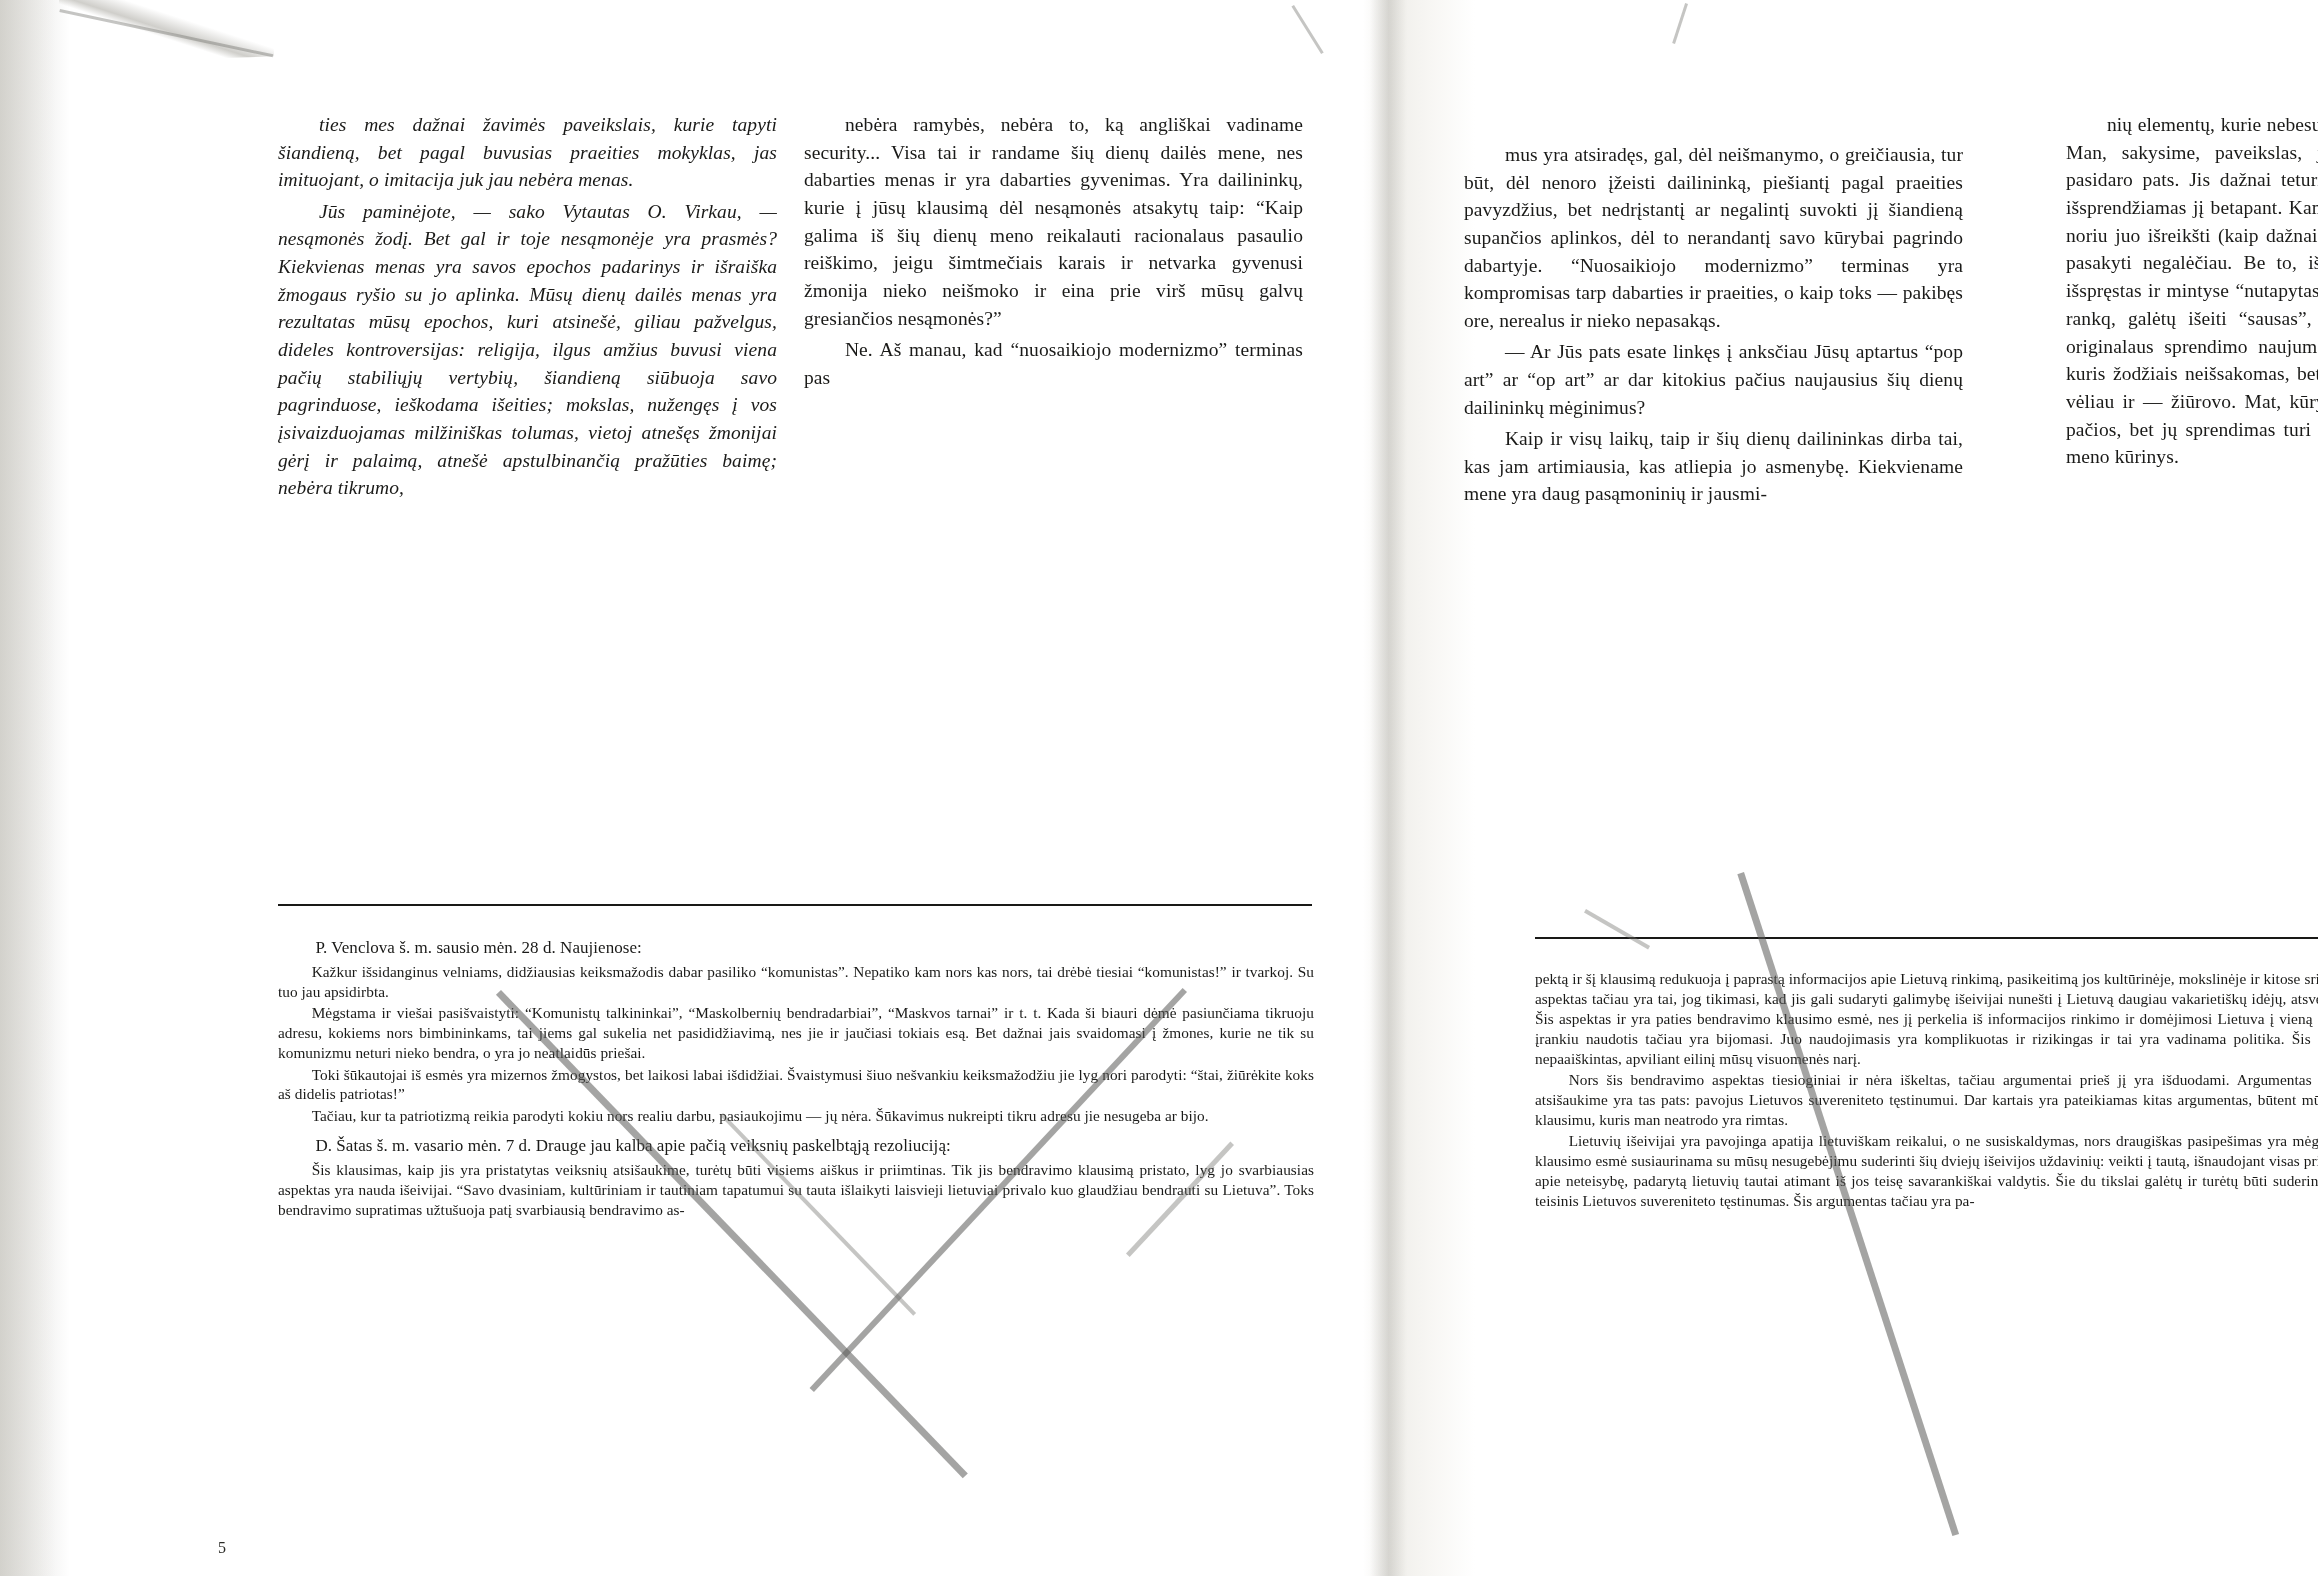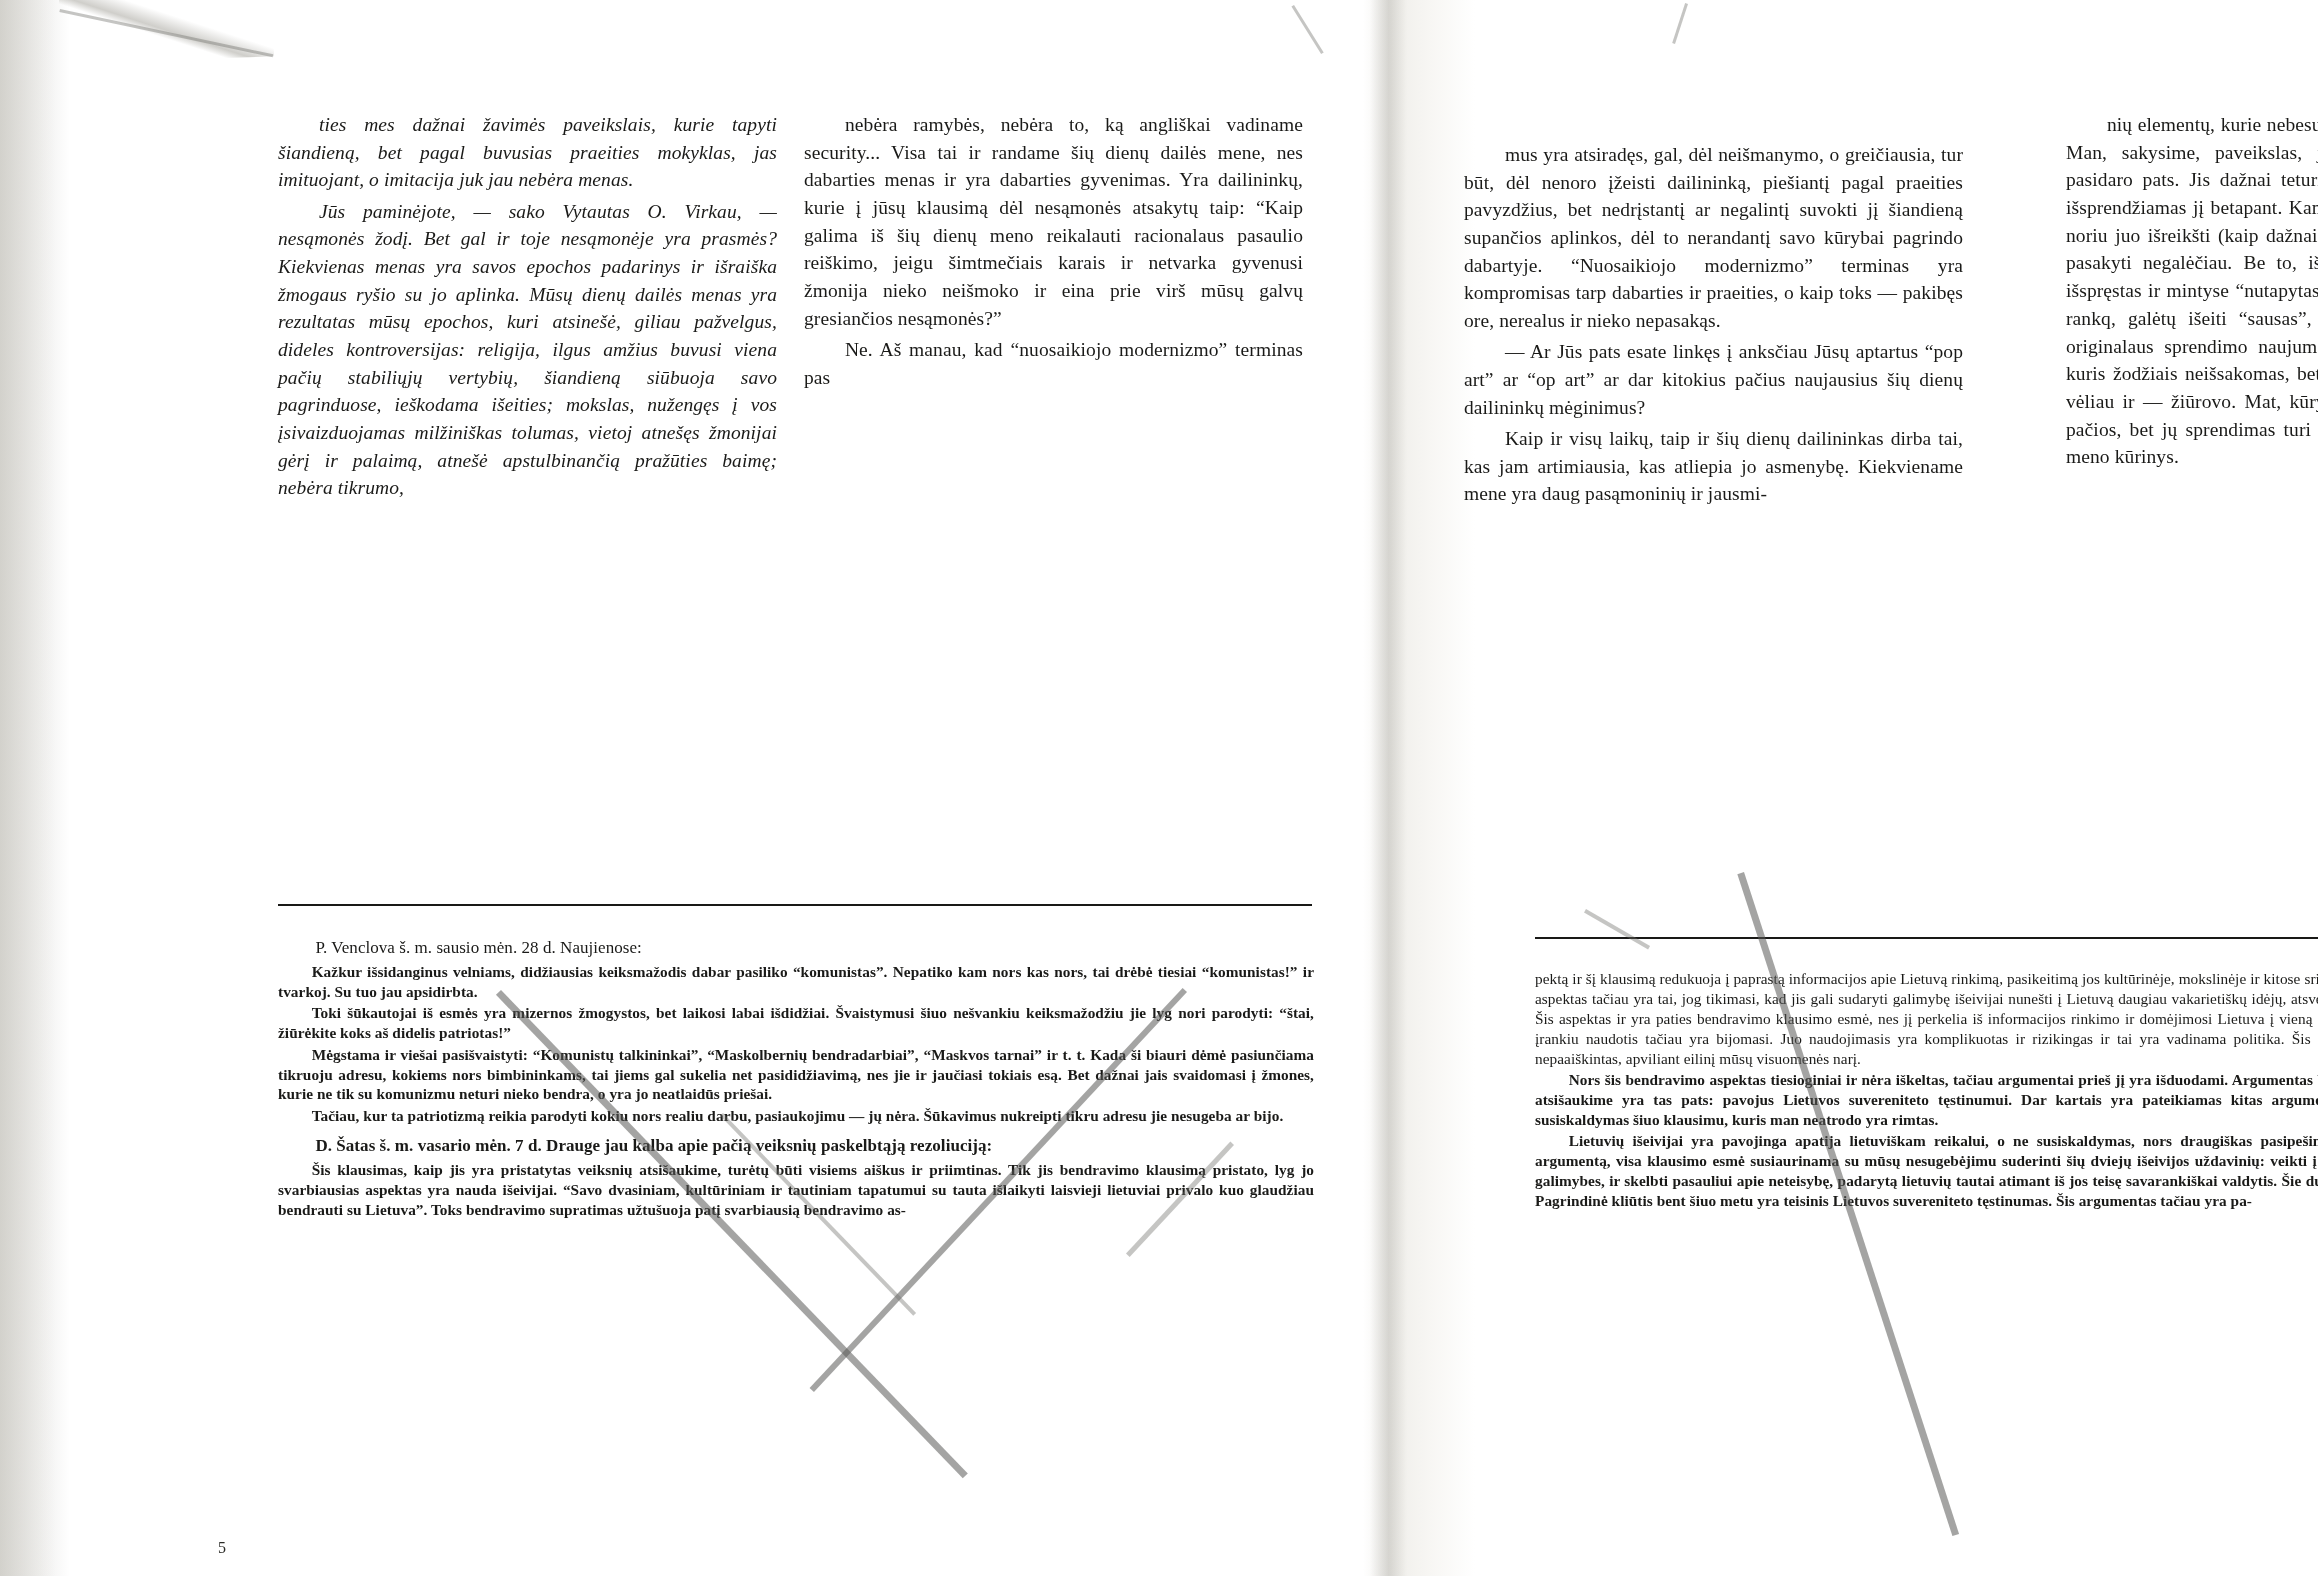--- a/index.html
+++ b/index.html
@@ -82,21 +82,21 @@
 
   
   .bot-col {
     font-size: 15.3px;
     line-height: 1.30;
     letter-spacing: 0.05px;
   }
   #botleft  { position:absolute; left: 278px;  top: 937px; width: 1036px; }
   #botright { position:absolute; left: 1535px; top: 969px; width: 1036px; }
   .bot-col p { text-indent: 2.2em; margin: 0; }
-  .bot-col p + p { margin-top: 0.10em; font-weight: bold; }
+  .bot-col p + p { margin-top: 0.10em; }
   .head-line {
     text-indent: 1.6em;
     font-size: 17px;
     margin-top: 0.55em !important;
     margin-bottom: 0.18em !important;
   }
   .head-line.first { margin-top: 0 !important; }
 
   .pageno {
     position: absolute;
@@ -156,22 +156,22 @@
 <div class="col top-col" id="col4">
   <p>nių elementų, kurie nebesutelpa į racionaliąsias formules. Man, sakysime, paveikslas, jeigu galima taip išsireikšti, pasidaro pats. Jis dažnai teturi tik pačią užuominą, o būna išsprendžiamas jį betapant. Kam ar ką paveiksle sprendžiu, jų noriu juo išreikšti (kaip dažnai žiūrovas paklausia), iš anksto pasakyti negalėčiau. Be to, iš anksto visiškai suplanuotas, išspręstas ir mintyse “nutapytas” paveikslas, paėmus teptuką į rankq, galėtų išeiti “sausas”, dirbtinis, “negyvas”, netekęs originalaus sprendimo naujumos, to pasąmoninio elemento, kuris žodžiais neišsakomas, bet dačiamas paties dailininko, o vėliau ir — žiūrovo. Mat, kūrybos temos dažniausia yra tos pačios, bet jų sprendimas turi būti naujas, ir tik tada gimsta meno kūrinys.</p>
 </div>
 
 <div class="rule" id="rule-left"></div>
 <div class="rule" id="rule-right"></div>
 
 <div class="col bot-col" id="botleft">
   <p class="head-line first">P. Venclova š. m. sausio mėn. 28 d. Naujienose:</p>
   <p>Kažkur išsidanginus velniams, didžiausias keiksmažodis dabar pasiliko “komunistas”. Nepatiko kam nors kas nors, tai drėbė tiesiai “komunistas!” ir tvarkoj. Su tuo jau apsidirbta.</p>
+  <p>Mėgstama ir viešai pasišvaistyti: “Komunistų talkininkai”, “Maskolbernių bendradarbiai”, “Maskvos tarnai” ir t. t. Kada ši biauri dėmė pasiunčiama tikruoju adresu, kokiems nors bimbininkams, tai jiems gal sukelia net pasididžiavimą, nes jie ir jaučiasi tokiais esą. Bet dažnai jais svaidomasi į žmones, kurie ne tik su komunizmu neturi nieko bendra, o yra jo neatlaidūs priešai.</p>
   <p>Toki šūkautojai iš esmės yra mizernos žmogystos, bet laikosi labai išdidžiai. Švaistymusi šiuo nešvankiu keiksmažodžiu jie lyg nori parodyti: “štai, žiūrėkite koks aš didelis patriotas!”</p>
-  <p>Mėgstama ir viešai pasišvaistyti: “Komunistų talkininkai”, “Maskolbernių bendradarbiai”, “Maskvos tarnai” ir t. t. Kada ši biauri dėmė pasiunčiama tikruoju adresu, kokiems nors bimbininkams, tai jiems gal sukelia net pasididžiavimą, nes jie ir jaučiasi tokiais esą. Bet dažnai jais svaidomasi į žmones, kurie ne tik su komunizmu neturi nieko bendra, o yra jo neatlaidūs priešai.</p>
   <p>Tačiau, kur ta patriotizmą reikia parodyti kokiu nors realiu darbu, pasiaukojimu — jų nėra. Šūkavimus nukreipti tikru adresu jie nesugeba ar bijo.</p>
   <p class="head-line">D. Šatas š. m. vasario mėn. 7 d. Drauge jau kalba apie pačią veiksnių paskelbtąją rezoliuciją:</p>
   <p>Šis klausimas, kaip jis yra pristatytas veiksnių atsišaukime, turėtų būti visiems aiškus ir priimtinas. Tik jis bendravimo klausimą pristato, lyg jo svarbiausias aspektas yra nauda išeivijai. “Savo dvasiniam, kultūriniam ir tautiniam tapatumui su tauta išlaikyti laisvieji lietuviai privalo kuo glaudžiau bendrauti su Lietuva”. Toks bendravimo supratimas užtušuoja patį svarbiausią bendravimo as-</p>
 </div>
 
 <div class="col bot-col" id="botright">
   <p style="text-indent:0">pektą ir šį klausimą redukuoja į paprastą informacijos apie Lietuvą rinkimą, pasikeitimą jos kultūrinėje, mokslinėje ir kitose srityse stebėjimą. Bendravimo svarbiausias aspektas tačiau yra tai, jog tikimasi, kad jis gali sudaryti galimybę išeivijai nunešti į Lietuvą daugiau vakarietiškų idėjų, atsveriančių kultūrinį ir tautinį jos trusinimą. Šis aspektas ir yra paties bendravimo klausimo esmė, nes jį perkelia iš informacijos rinkimo ir domėjimosi Lietuva į vieną iš išeivijos politinės kovos įrankių. Šiuo įrankiu naudotis tačiau yra bijomasi. Juo naudojimasis yra komplikuotas ir rizikingas ir tai yra vadinama politika. Šis ir yra esminis klausimas, kuris palieka nepaaiškintas, apviliant eilinį mūsų visuomenės narį.</p>
   <p>Nors šis bendravimo aspektas tiesioginiai ir nėra iškeltas, tačiau argumentai prieš jį yra išduodami. Argumentas Vyt. Vaitiekūno straipsnyje ir veiksnių atsišaukime yra tas pats: pavojus Lietuvos suvereniteto tęstinumui. Dar kartais yra pateikiamas kitas argumentas, būtent mūsų išeivijos galimas susiskaldymas šiuo klausimu, kuris man neatrodo yra rimtas.</p>
   <p>Lietuvių išeivijai yra pavojinga apatija lietuviškam reikalui, o ne susiskaldymas, nors draugiškas pasipešimas yra mėgstamas. Atmetus antrąjį argumentą, visa klausimo esmė susiaurinama su mūsų nesugebėjimu suderinti šių dviejų išeivijos uždavinių: veikti į tautą, išnaudojant visas priemones ir galimybes, ir skelbti pasauliui apie neteisybę, padarytą lietuvių tautai atimant iš jos teisę savarankiškai valdytis. Šie du tikslai galėtų ir turėtų būti suderinti. Pagrindinė kliūtis bent šiuo metu yra teisinis Lietuvos suvereniteto tęstinumas. Šis argumentas tačiau yra pa-</p>
 </div>

